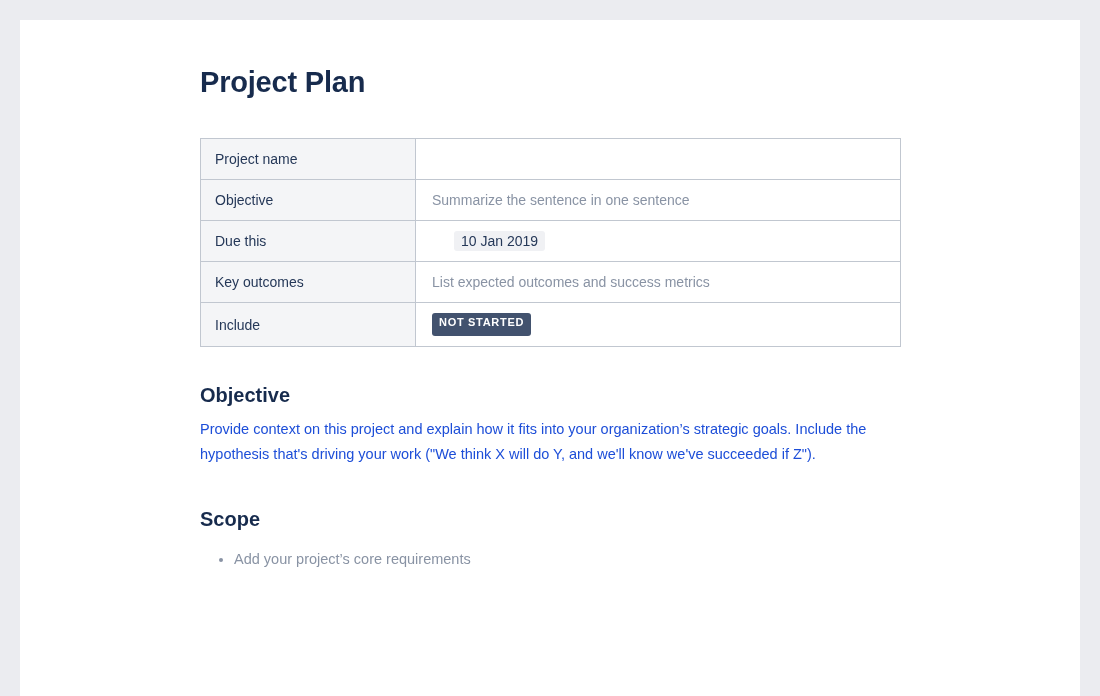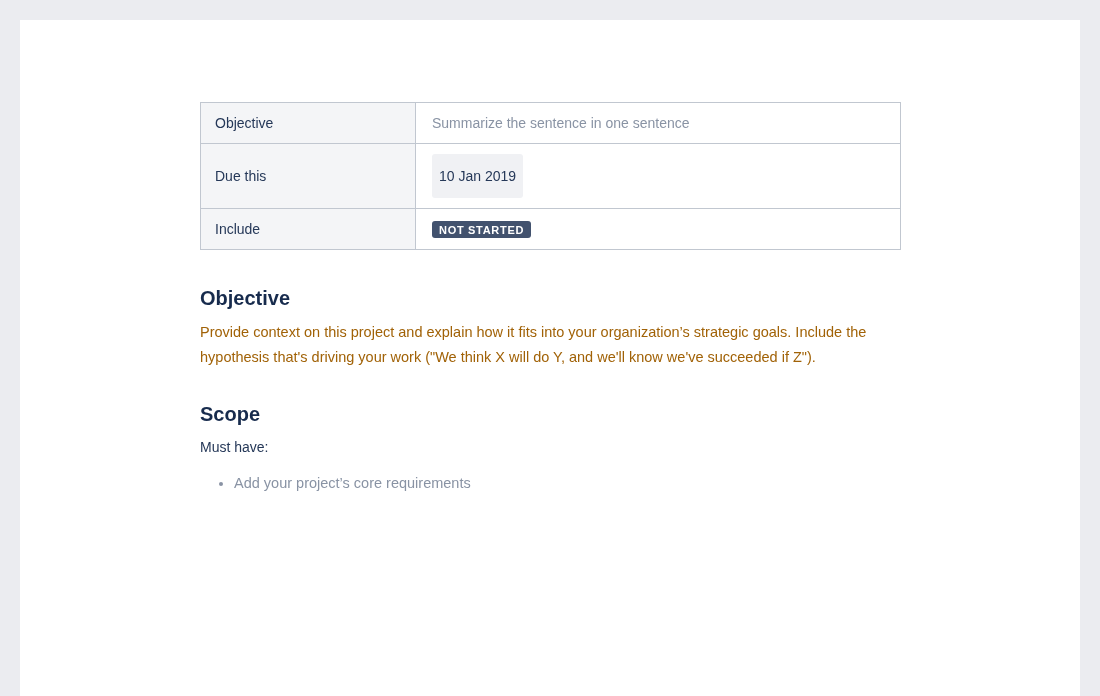--- a/index.html
+++ b/index.html
@@ -50,48 +50,49 @@
   table.details-table { margin-top: 38px; }
   table.details-table col.label-col { width: 215px; }
   table.details-table col.value-col { width: 485px; }
   table.details-table th { padding: 12px 14px; height: 41px; }
   table.details-table td { padding: 10px 16px; height: 41px; color: #8993a4; }
   .date-chip {
     display: inline-block;
     background: #f0f1f4;
     color: #253858;
     border-radius: 3px;
-    padding: 14px 7px;
+    padding: 2px 7px;
     font-size: 14px;
+    margin-left: 22px;
   }
   .status-badge {
     display: inline-block;
     background: #42526e;
     color: #ffffff;
     border-radius: 3px;
-    padding: 3px 7px 2px 7px;
+    padding: 3px 7px 8px 7px;
     font-size: 11px;
     font-weight: bold;
     letter-spacing: 0.7px;
     text-transform: uppercase;
   }
   h2.section-heading {
     font-size: 20px;
     line-height: 24px;
     font-weight: bold;
     color: #172b4d;
     margin-top: 36px;
   }
   p.section-body {
     margin-top: 10px;
     font-size: 14.5px;
     line-height: 25px;
-    color: #a16207;
+    color: #1d4ed8;
   }
-  h2.section-heading.scope { margin-top: 32px; }
+  h2.section-heading.scope { margin-top: 40px; }
   p.section-intro {
     margin-top: 13px;
     font-size: 14px;
     color: #253858;
   }
   ul.scope-list {
     margin-top: 16px;
     padding-left: 34px;
     color: #6b778c;
   }
@@ -100,51 +101,59 @@
     line-height: 24px;
     color: #8993a4;
   }
 </style>
 </head>
 <body>
 
 <div class="page-card">
   <div class="content">
 
+    <h1 class="doc-title">Project Plan</h1>
 
 
     <table class="details-table">
       <colgroup>
           <col class="label-col">
           <col class="value-col">
         </colgroup>
       <tbody>
         <tr>
+          <th>Project name</th>
+          <td></td>
+        </tr>
+        <tr>
           <th>Objective</th>
           <td>Summarize the sentence in one sentence</td>
         </tr>
         <tr>
           <th>Due this</th>
           <td>
             <span class="date-chip">10 Jan 2019</span>
           </td>
+        </tr>
+        <tr>
+          <th>Key outcomes</th>
+          <td>List expected outcomes and success metrics</td>
         </tr>
         <tr>
           <th>Include</th>
           <td>
             <span class="status-badge">NOT STARTED</span>
           </td>
         </tr>
       </tbody>
     </table>
 
     <h2 class="section-heading">Objective</h2>
     <p class="section-body">Provide context on this project and explain how it fits into your organization’s strategic goals. Include the hypothesis that's driving your work ("We think X will do Y, and we'll know we've succeeded if Z").</p>
 
     <h2 class="section-heading scope">Scope</h2>
-    <p class="section-intro">Must have:</p>
     <ul class="scope-list">
       <li>Add your project’s core requirements</li>
     </ul>
 
   </div>
 
 </div>
 
 </body></html>

